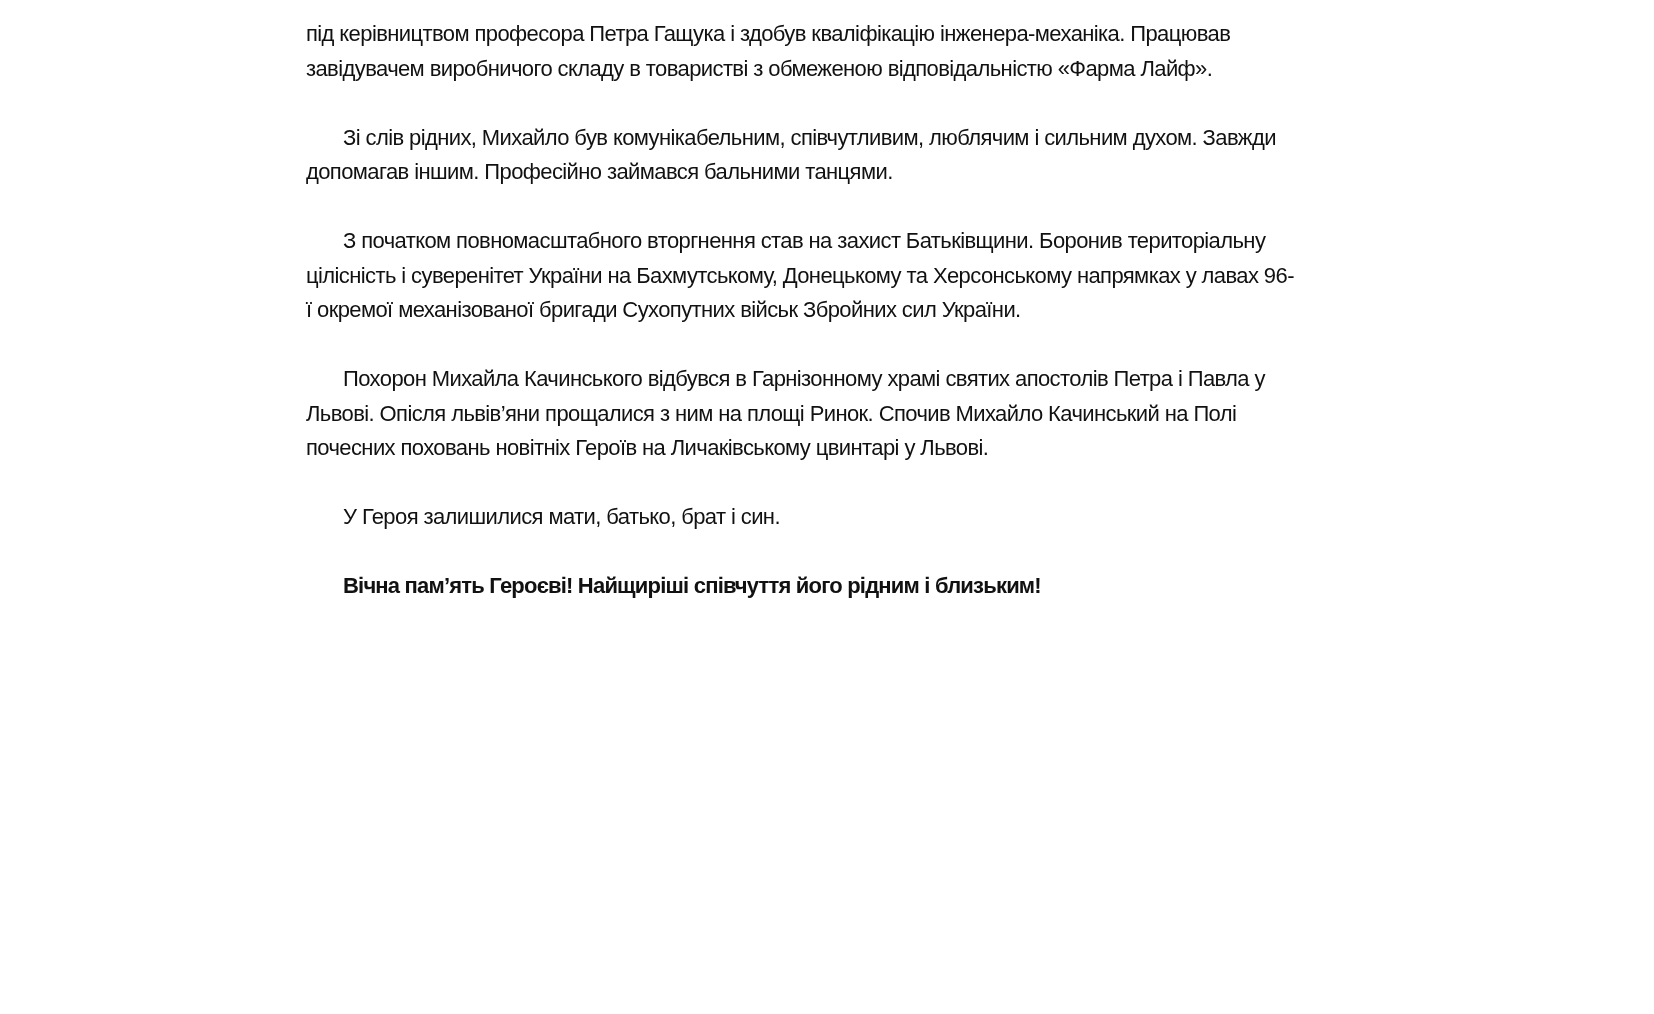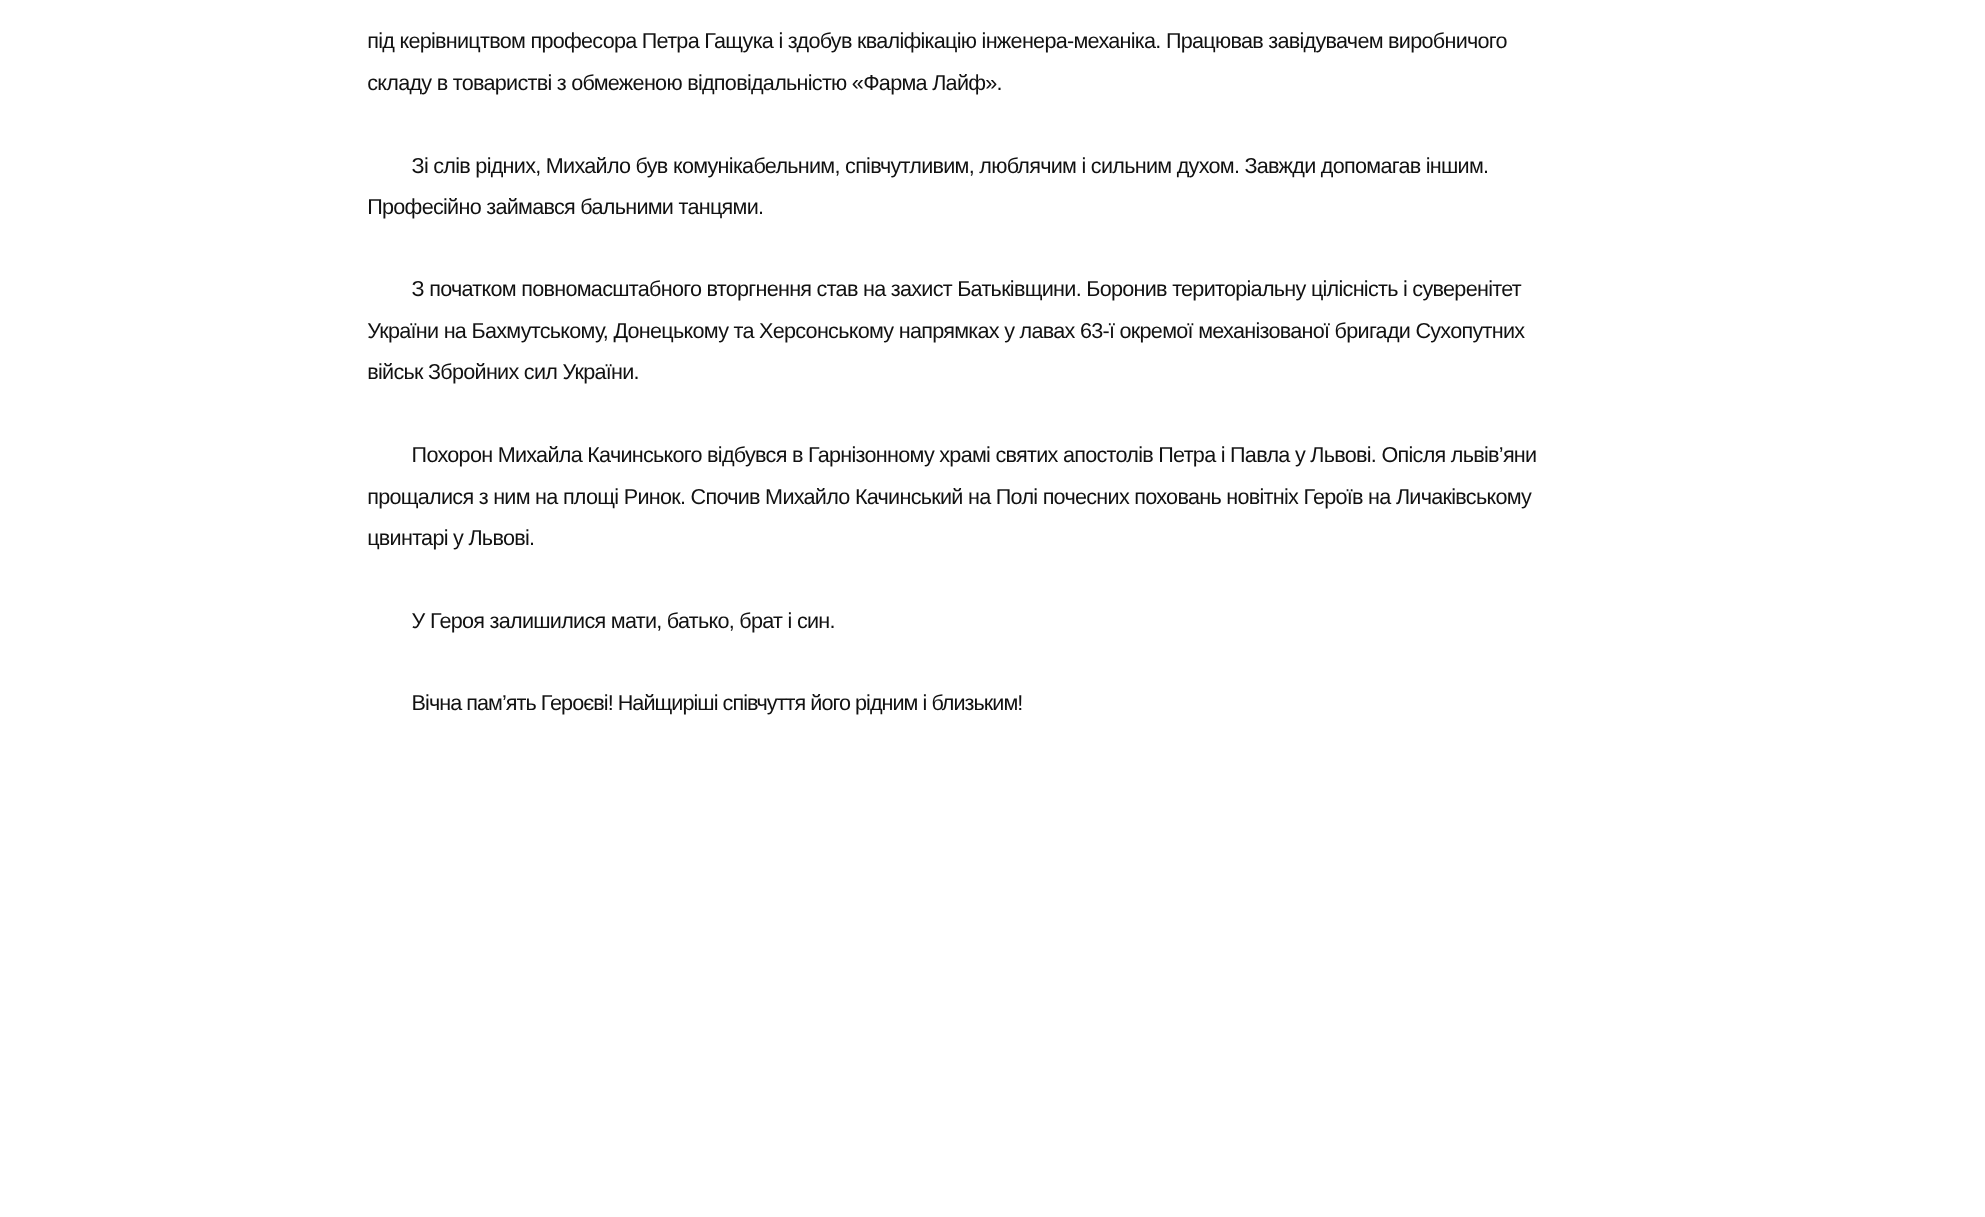--- a/index.html
+++ b/index.html
@@ -1,29 +1,29 @@
 <!DOCTYPE html>
 <html><head>
   <meta charset="utf-8">
   <style>
     html, body { margin: 0; padding: 0; background: #ffffff; }
     body { width: 1654px; height: 1014px; position: relative; overflow: hidden; }
     .doc {
       position: absolute; left: 306px; top: 17px; width: 990px;
       font-family: "Liberation Sans", sans-serif;
-      font-size: 18px; line-height: 34.5px; color: #111111;
+      font-size: 22px; line-height: 34.5px; color: #111111;
       letter-spacing: -0.6px;
     }
     .doc p { margin: 0 0 34.5px 0; text-indent: 37px; }
     .doc p.first { text-indent: 0; }
-    .doc p.bold { font-weight: normal; letter-spacing: -0.8px; }
+    .doc p.bold { font-weight: bold; letter-spacing: -0.8px; }
   </style>
 </head>
 <body>
 
 <div class="doc">
   <p class="first">під керівництвом професора Петра Гащука і здобув кваліфікацію інженера-механіка. Працював завідувачем виробничого складу в товаристві з обмеженою відповідальністю «Фарма Лайф».</p>
   <p>Зі слів рідних, Михайло був комунікабельним, співчутливим, люблячим і сильним духом. Завжди допомагав іншим. Професійно займався бальними танцями.</p>
-  <p>З початком повномасштабного вторгнення став на захист Батьківщини. Боронив територіальну цілісність і суверенітет України на Бахмутському, Донецькому та Херсонському напрямках у лавах 63-ї окремої механізованої бригади Сухопутних військ Збройних сил України.</p>
+  <p>З початком повномасштабного вторгнення став на захист Батьківщини. Боронив територіальну цілісність і суверенітет України на Бахмутському, Донецькому та Херсонському напрямках у лавах 96-ї окремої механізованої бригади Сухопутних військ Збройних сил України.</p>
   <p>Похорон Михайла Качинського відбувся в Гарнізонному храмі святих апостолів Петра і Павла у Львові. Опісля львів’яни прощалися з ним на площі Ринок. Спочив Михайло Качинський на Полі почесних поховань новітніх Героїв на Личаківському цвинтарі у Львові.</p>
   <p>У Героя залишилися мати, батько, брат і син.</p>
   <p class="bold">Вічна пам’ять Героєві! Найщиріші співчуття його рідним і близьким!</p>
 </div>
 
 </body></html>

